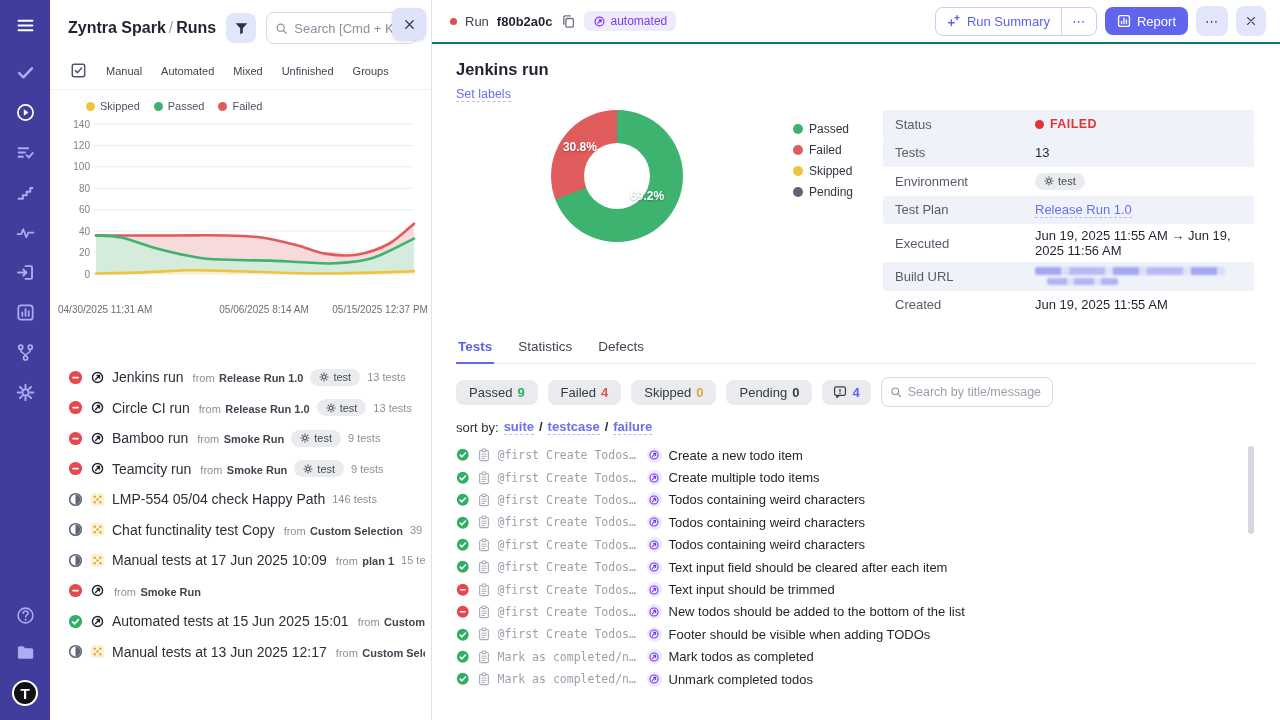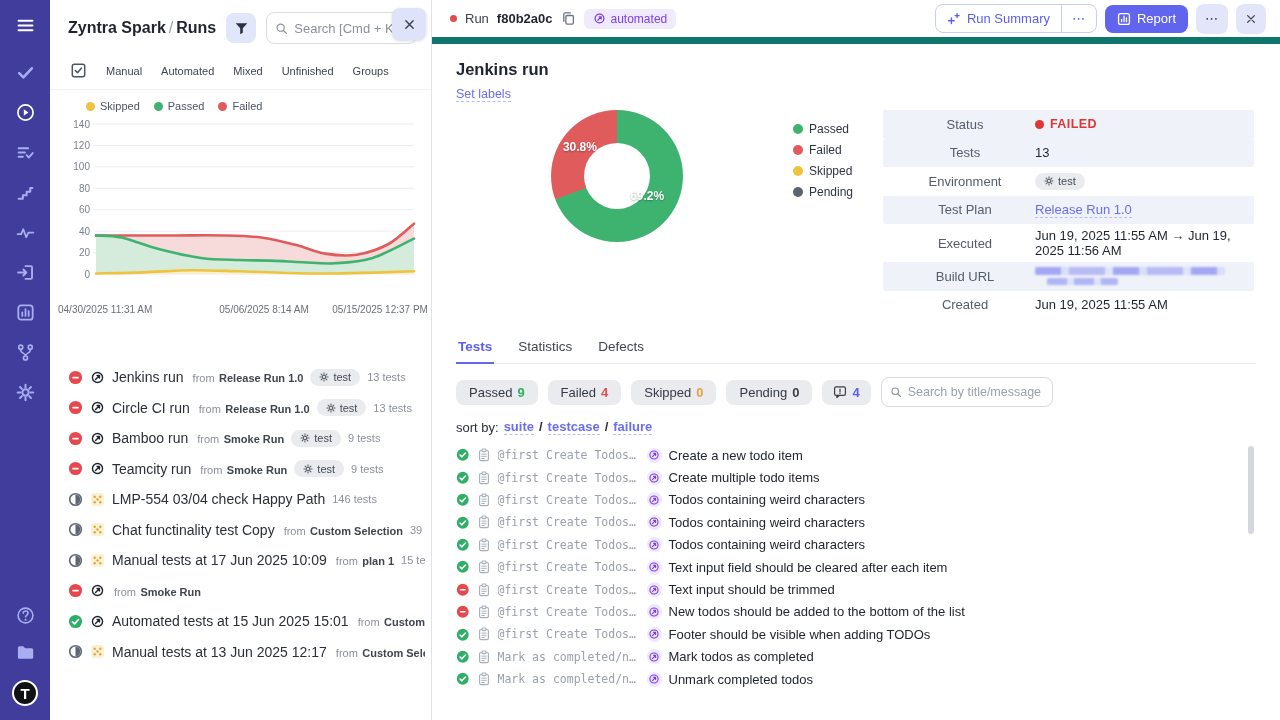--- a/index.html
+++ b/index.html
@@ -54,21 +54,21 @@
   .ric svg { width:15px; height:15px; display:block; }
   .rname { font-size:14px; color:#2a2f38; }
   .rfrom { font-size:11px; color:#8a909a; margin-left:2px; }
   .rplan { font-size:11px; font-weight:700; color:#40464f; }
   .rtests { font-size:11px; color:#8a909a; }
   .chip { display:inline-flex; align-items:center; gap:4px; background:#e9ebef; border-radius:10px; padding:2.5px 9px; font-size:11px; color:#454c56; flex-shrink:0; }
   .chip svg { width:10px; height:10px; color:#565d66; }
 
   
   .right-panel { flex:1; background:#fff; display:flex; flex-direction:column; overflow:hidden; position:relative; }
-  .rp-header { height:44px; border-bottom:7px solid #0f766e; display:flex; align-items:center; padding:0 14px 0 18px; gap:8px; flex-shrink:0; }
+  .rp-header { height:44px; border-bottom:2px solid #0f766e; display:flex; align-items:center; padding:0 14px 0 18px; gap:8px; flex-shrink:0; }
   .rdot { width:7px; height:7px; border-radius:50%; background:#e14b4b; flex-shrink:0; }
   .rh-label { font-size:13px; color:#3c4250; }
   .rh-id { font-size:13px; font-weight:700; color:#1f2430; }
   .rh-copy { width:15px; height:15px; color:#6b7280; cursor:pointer; }
   .badge-auto { display:inline-flex; align-items:center; gap:5px; background:#f0eafd; border-radius:6px; padding:3px 9px; font-size:12px; color:#7a3ff0; font-weight:500; cursor:pointer; }
   .badge-auto svg { width:13px; height:13px; color:#7c3aed; }
   .rh-right { margin-left:auto; display:flex; align-items:center; gap:8px; }
   .btn-split { display:flex; align-items:center; border:1px solid #c9cef7; border-radius:8px; overflow:hidden; }
   .btn-split .seg1 { display:flex; align-items:center; gap:6px; padding:6px 11px; font-size:13px; color:#5b5ff0; font-weight:500; cursor:pointer; }
   .btn-split .seg1 svg { width:14px; height:14px; }
@@ -86,21 +86,21 @@
   .donut-wrap::after { content:""; position:absolute; inset:25%; background:#fff; border-radius:50%; }
   .donut-lbl { position:absolute; font-size:12px; font-weight:700; color:#fff; z-index:2; text-shadow:0 1px 2px rgba(0,0,0,.3); }
   .dlbl-failed { left:9%; top:23%; }
   .dlbl-passed { left:60%; top:60%; }
   .donut-legend { margin-left:110px; margin-top:12px; display:flex; flex-direction:column; gap:7px; flex-shrink:0; width:76px; }
   .dl-item { display:flex; align-items:center; gap:6px; font-size:12px; color:#2f3640; }
   .dl-item .dot { width:10px; height:10px; }
   .info-table { flex:1; margin-left:14px; margin-right:2px; }
   .info-row { min-height:28.5px; display:flex; align-items:center; padding:4px 12px; border-radius:2px; }
   .info-row.alt { background:#eff2f9; }
-  .info-label { width:140px; flex-shrink:0; font-size:13px; color:#555d69;text-align:center; }
+  .info-label { width:140px; flex-shrink:0; font-size:13px; color:#555d69; }
   .info-value { font-size:13px; color:#1f2430; display:flex; align-items:center; gap:7px; flex:1; min-width:0; }
   .st-failed { color:#e03535; font-weight:700; font-size:12.5px; letter-spacing:.4px; display:flex; align-items:center; gap:6px; }
   .st-failed .dot { background:#e03535; width:9px; height:9px; }
   .ilink { color:#6a6ef2; border-bottom:1px dashed #b9bdf7; cursor:pointer; }
   .redacted { display:flex; flex-direction:column; gap:3px; width:100%; filter:blur(1.2px); }
   .redacted .r1 { height:8px; width:92%; border-radius:2px;
     background:repeating-linear-gradient(90deg,rgba(101,106,240,.55) 0 26px,rgba(101,106,240,.15) 26px 34px,rgba(101,106,240,.4) 34px 70px,rgba(101,106,240,.1) 70px 78px); }
   .redacted .r2 { height:7px; width:34%; margin-left:6%; border-radius:2px;
     background:repeating-linear-gradient(90deg,rgba(101,106,240,.45) 0 20px,rgba(101,106,240,.12) 20px 27px); }
   
@@ -472,21 +472,21 @@
     <span class="ric">
               <svg class="" viewBox="0 0 16 16" width="100%" height="100%">
                 <use href="#i-part"></use>
               </svg>
             </span>
     <span class="ric">
               <svg class="" viewBox="0 0 16 16" width="100%" height="100%">
                 <use href="#i-manual"></use>
               </svg>
             </span>
-    <span class="rname">LMP-554 03/04 check Happy Path</span>
+    <span class="rname">LMP-554 05/04 check Happy Path</span>
 
     <span class="rtests">146 tests</span>
   </div>
           <div class="run-row">
     <span class="ric">
               <svg class="" viewBox="0 0 16 16" width="100%" height="100%">
                 <use href="#i-part"></use>
               </svg>
             </span>
     <span class="ric">

